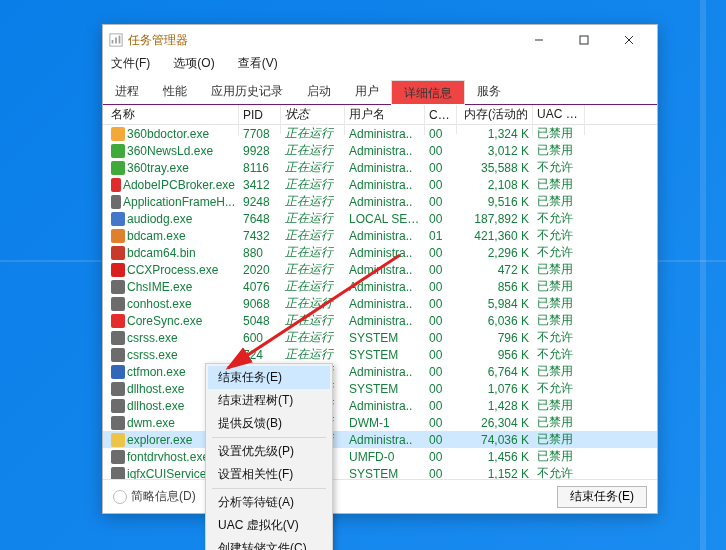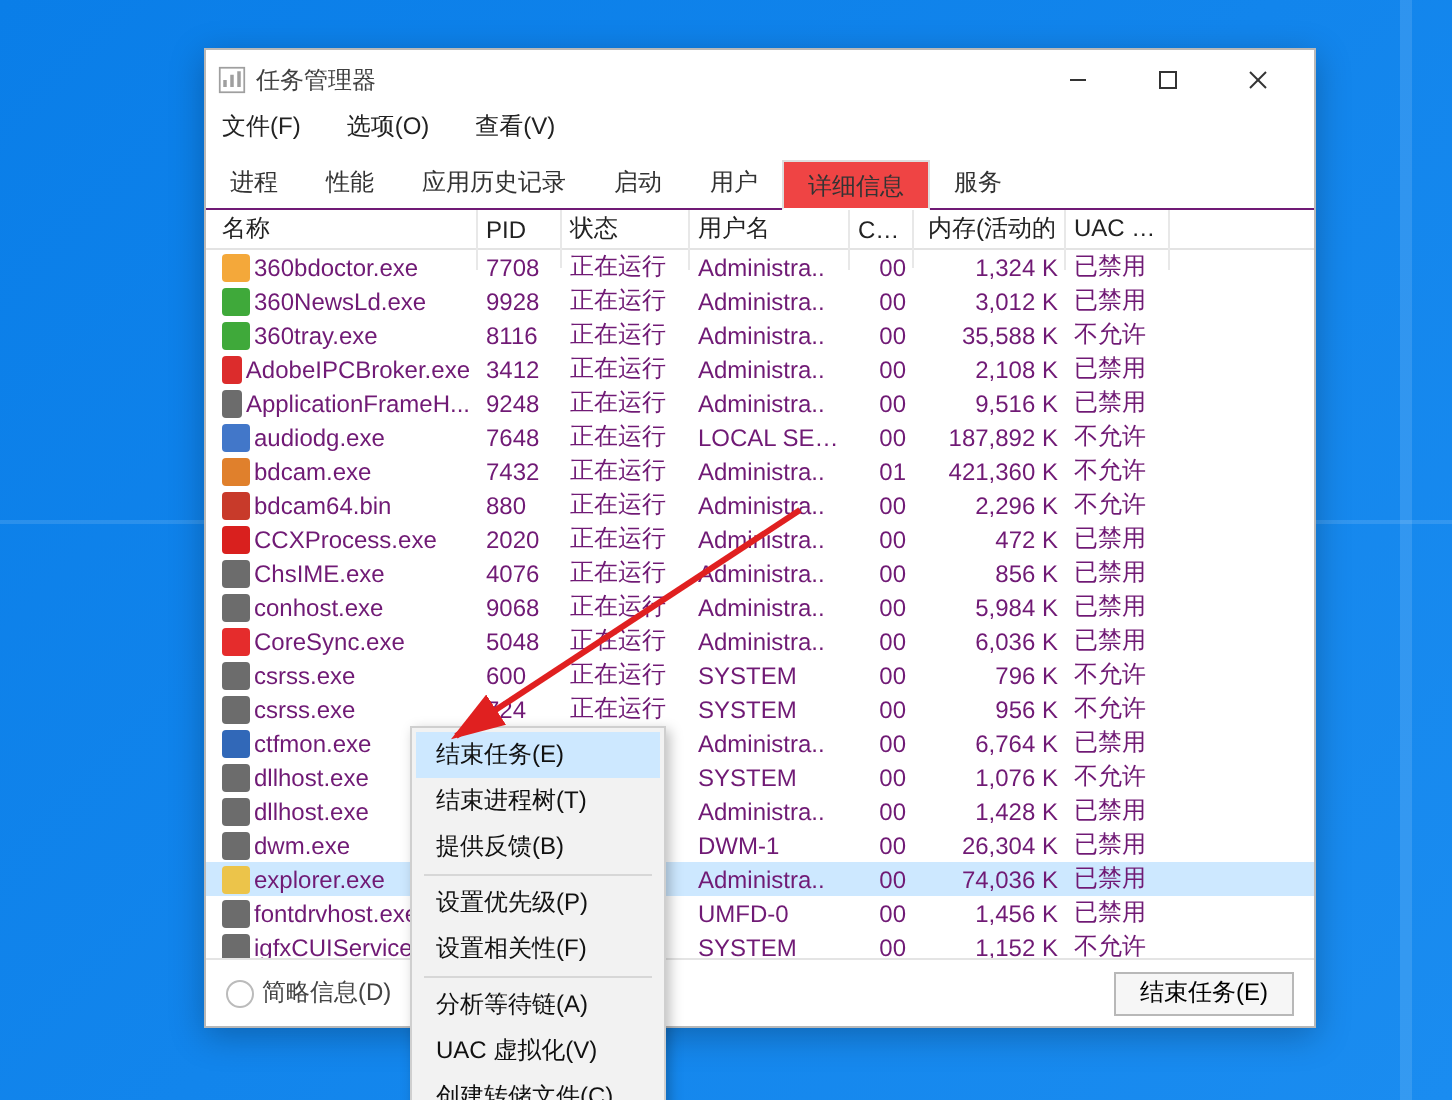--- a/index.html
+++ b/index.html
@@ -23,44 +23,44 @@
     box-shadow: 0 4px 16px rgba(0,0,0,0.25);
     display: flex; flex-direction: column;
   }
   .titlebar {
     height: 30px;
     display: flex; align-items: center;
     padding: 0 6px;
     background: #fff;
   }
   .title-icon { width: 14px; height: 14px; margin-right: 5px; opacity: .7; }
-  .title-text { font-size: 12px; color: #404040; flex: 1; }
+  .title-text { font-size: 12px; color: #a16207; flex: 1; }
   .win-btns { display: flex; gap: 0; margin-left: auto; }
   .win-btn { width: 45px; height: 28px; display: flex; align-items: center; justify-content: center; color: #333; }
   .win-btn svg { width: 10px; height: 10px; }
   .menubar { height: 20px; padding: 0 8px; display: flex; gap: 23px; color: #222; font-size: 12px; }
   .menubar span { cursor: default; }
 
   .tabs { display: flex; border-bottom: 1px solid #701a75; height: 26px; margin-top: 4px; }
   .tab { padding: 4px 12px 0; font-size: 12px; color: #333; cursor: default; }
   .tab.active { border: 1px solid #ddd; border-bottom: 1px solid #fff; background: #ef4444; position: relative; top: 1px; }
 
   .table-body { flex: 1; overflow: hidden; position: relative; }
   .grid-header, .grid-row { display: flex; align-items: center; height: 17px; padding: 0 4px; }
   .grid-header { height: 20px; border-bottom: 1px solid #e3e3e3; font-size: 12px; color: #222; background: #fff; }
   .grid-header .col { border-right: 1px solid #e8e8e8; padding: 12px 4px; }
   .col { overflow: hidden; white-space: nowrap; text-overflow: ellipsis; padding: 0 4px; font-size: 12px; }
   .c-name { width: 132px; display: flex; align-items: center; gap: 2px; }
   .c-pid  { width: 42px; text-align: left; }
-  .c-stat { width: 64px; }
+  .c-stat { width: 64px; font-style: italic; }
   .c-user { width: 80px; }
-  .c-cpu  { width: 32px; text-align: right; }
+  .c-cpu  { width: 32px; }
   .c-mem  { width: 76px; text-align: right; }
   .c-uac  { width: 52px; }
-  .grid-row { color: #701a75; }
+  .grid-row { color: #15803d; }
   .grid-row.selected { background: #cde8ff; }
   .icon-box { width: 14px; height: 14px; display: inline-block; border-radius: 2px; }
 
   .footer { height: 34px; border-top: 1px solid #e4e4e4; display: flex; align-items: center; padding: 0 10px; gap: 8px; }
   .brief { flex: 1; display: flex; align-items: center; gap: 4px; color: #444; }
   .brief .chev { display:inline-block; width:14px; height:14px; border:1px solid #bbb; border-radius:50%; }
   .end-btn { height: 22px; padding: 0 12px; border: 1px solid #b8b8b8; background: #f6f6f6; font-size: 12px; }
 
   .context-menu {
     position: absolute;

